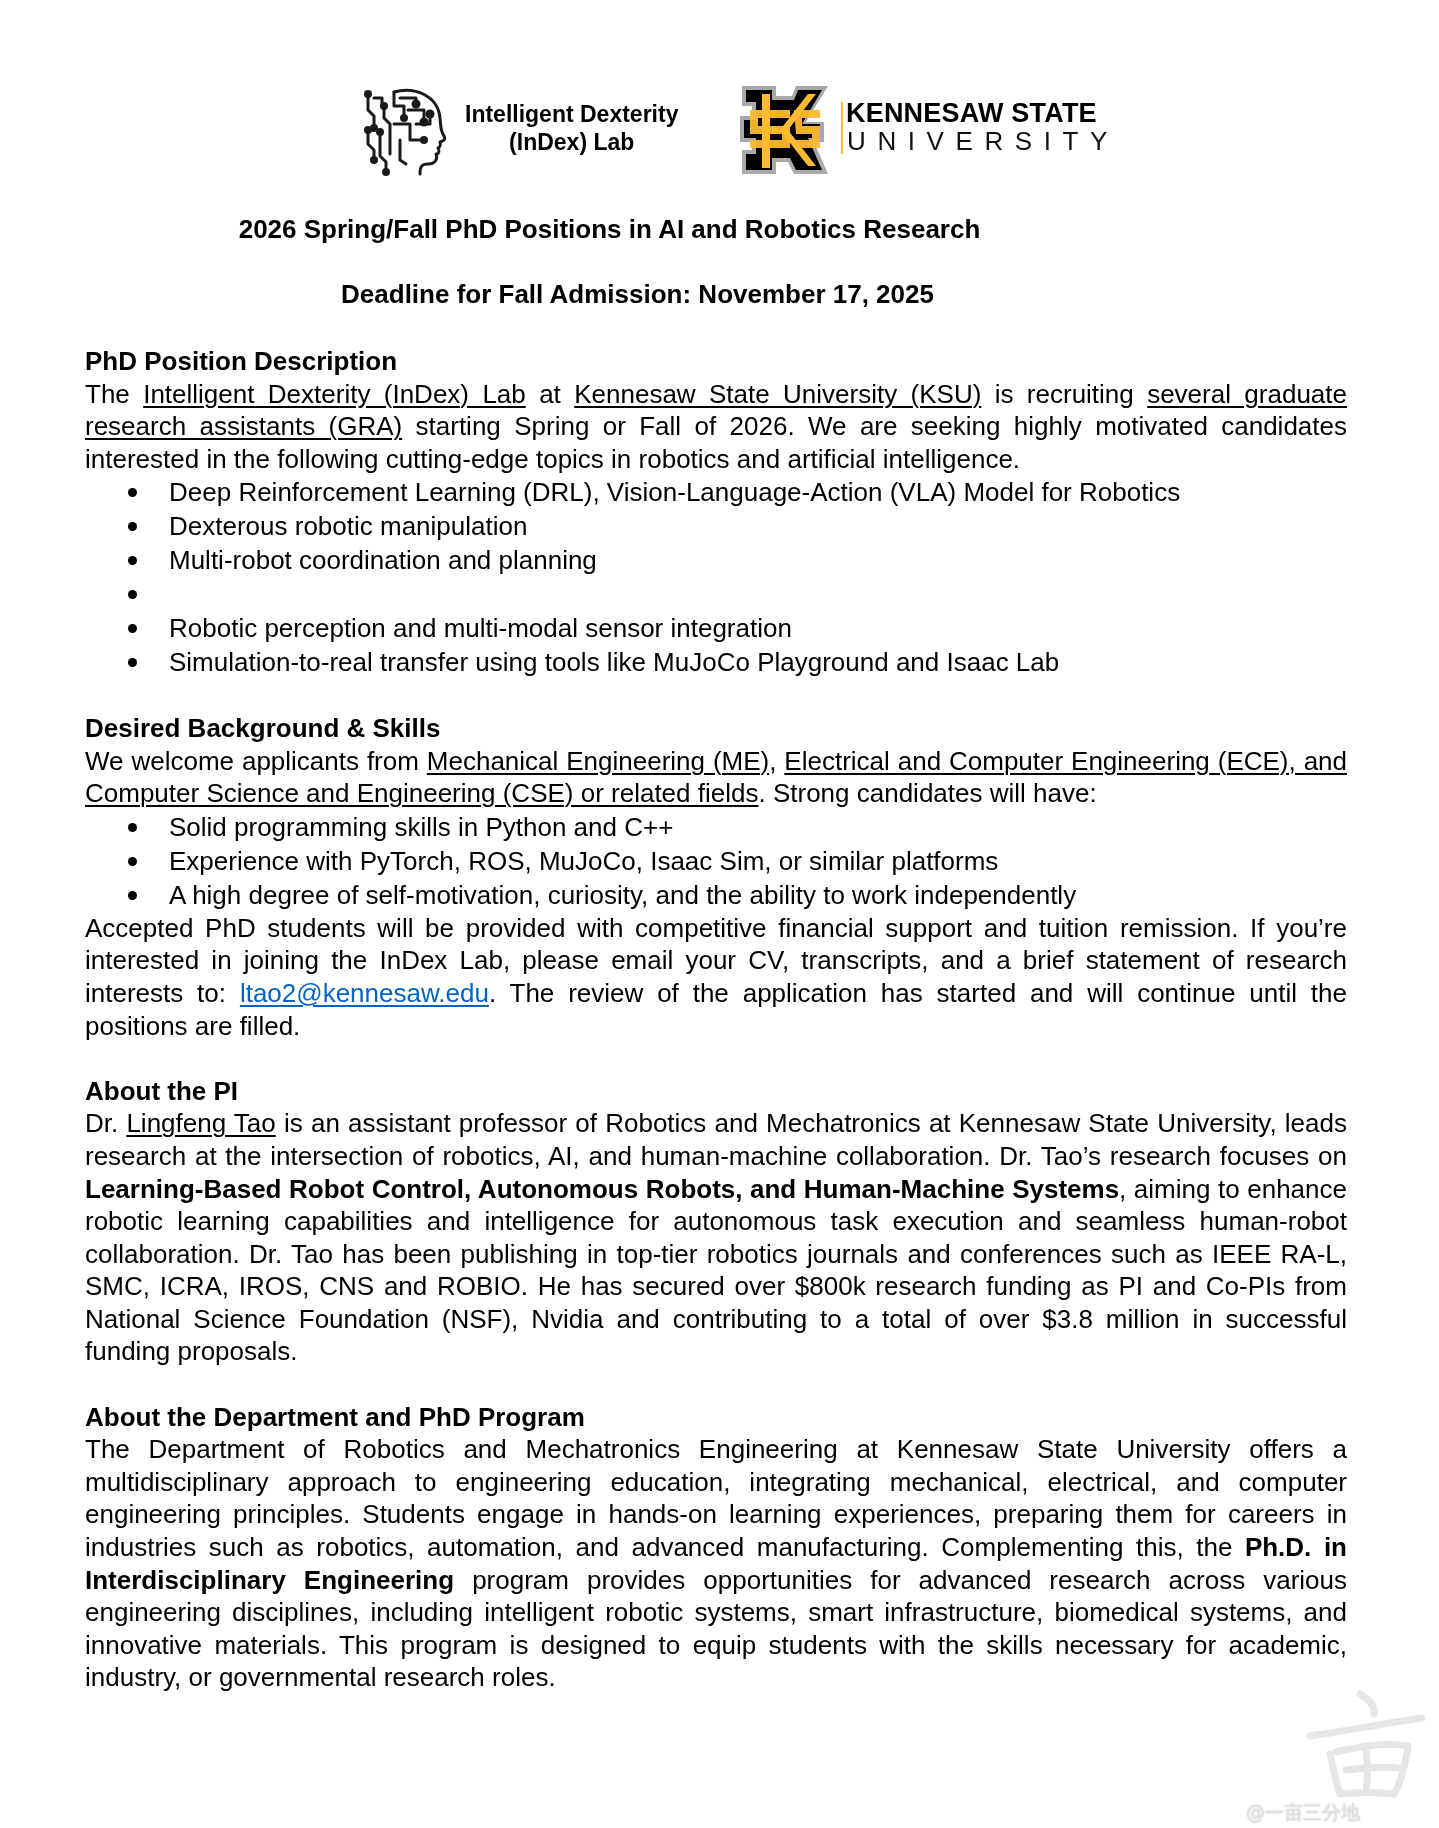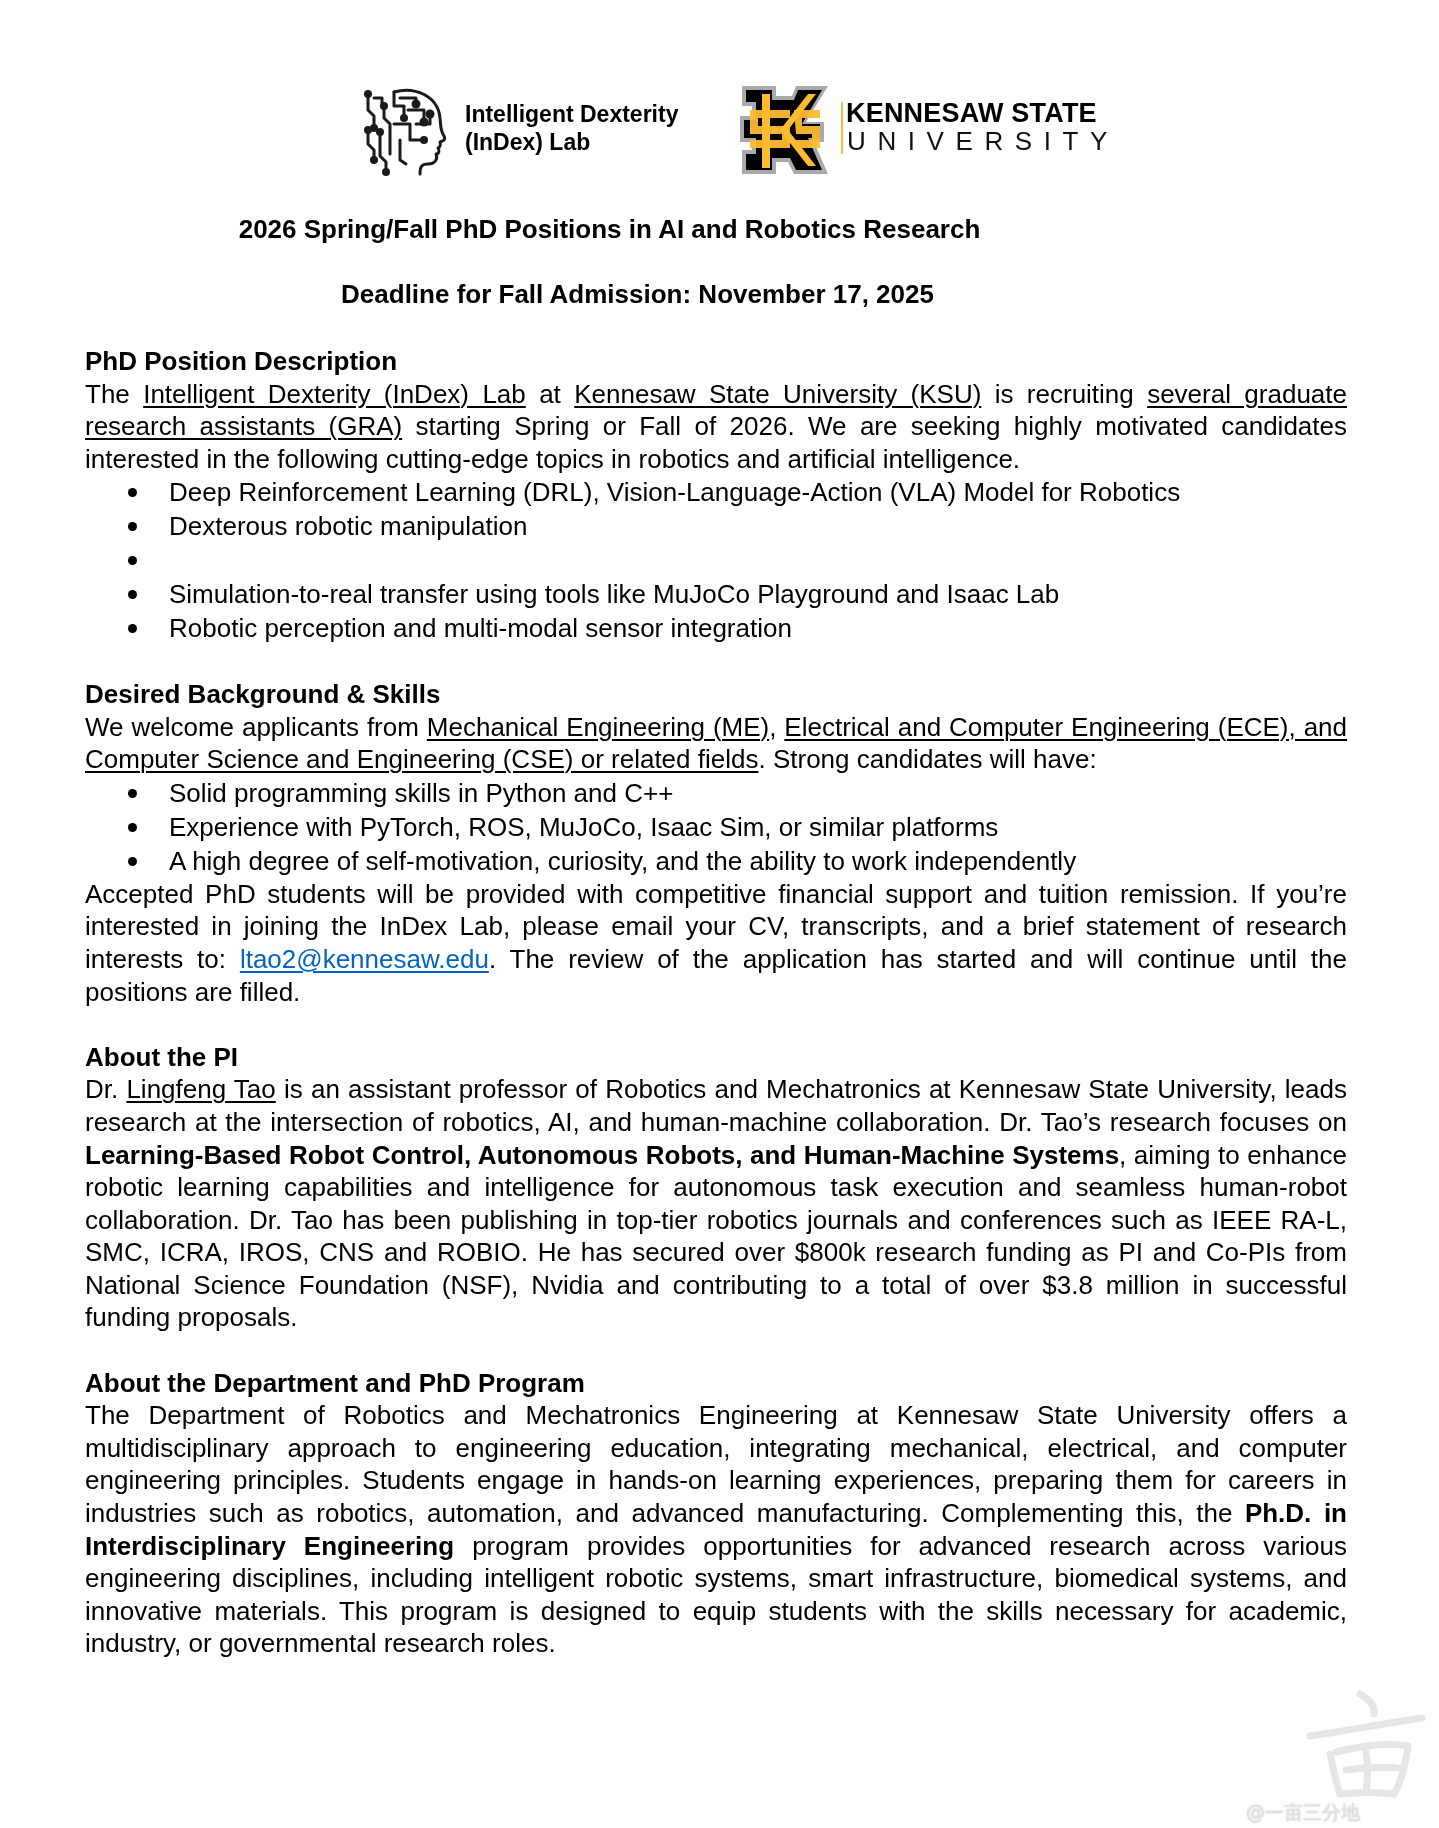--- a/index.html
+++ b/index.html
@@ -1,21 +1,21 @@
 <!DOCTYPE html>
 <html><head>
 <meta charset="utf-8">
 <style>
   html, body { margin: 0; padding: 0; background: #ffffff; }
   body { width: 1439px; height: 1828px; position: relative; overflow: hidden;
          font-family: "Liberation Sans", "DejaVu Sans", sans-serif; color: #000; }
 
   
   .lab-logo { position: absolute; left: 360px; top: 84px; width: 90px; height: 92px; }
-  .lab-name { position: absolute; left: 465px; top: 100px; font-size: 23px; font-weight: bold; line-height: 28px; }
+  .lab-name { position: absolute; left: 465px; top: 100px; font-size: 23px; font-weight: bold; line-height: 28px; text-align: center; }
   .ksu-logo { position: absolute; left: 736px; top: 82px; width: 96px; height: 96px; }
   .ksu-divider { position: absolute; left: 841px; top: 102px; width: 2px; height: 52px; background: #FDBB30; }
   .ksu-name-1 { position: absolute; left: 846px; top: 99px; font-size: 27px; font-weight: bold; letter-spacing: 0.2px; line-height: 28px; }
   .ksu-name-2 { position: absolute; left: 847px; top: 127px; font-size: 26px; font-weight: normal; letter-spacing: 11.6px; line-height: 28px; color: #111; }
 
   
   .title { position: absolute; left: 0; width: 1219px; text-align: center; font-size: 26px; font-weight: bold; line-height: 30px; }
   .t1 { top: 214px; }
   .t2 { top: 279px; margin-left: 28px; }
 
@@ -99,23 +99,24 @@
 <div class="title t2">Deadline for Fall Admission: November 17, 2025</div>
 
 <div class="doc">
 
   <section>
     <h2>PhD Position Description</h2>
     <p><span>The </span><span class="u">Intelligent Dexterity (InDex) Lab</span><span> at </span><span class="u">Kennesaw State University (KSU)</span><span> is recruiting </span><span class="u">several graduate research assistants (GRA)</span><span> starting Spring or Fall of 2026. We are seeking highly motivated candidates interested in the following cutting-edge topics in robotics and artificial intelligence.</span></p>
     <ul>
       <li><span class="bullet"></span><span>Deep Reinforcement Learning (DRL), Vision-Language-Action (VLA) Model for Robotics</span></li>
       <li><span class="bullet"></span><span>Dexterous robotic manipulation</span></li>
+      <li><span class="bullet"></span><span>Multi-robot coordination and planning</span></li>
       <li><span class="bullet"></span></li>
+      <li><span class="bullet"></span><span>Robotic perception and multi-modal sensor integration</span></li>
       <li><span class="bullet"></span><span>Simulation-to-real transfer using tools like MuJoCo Playground and Isaac Lab</span></li>
-      <li><span class="bullet"></span><span>Robotic perception and multi-modal sensor integration</span></li>
     </ul>
   </section>
 
   <div class="gap"></div>
 
   <section>
     <h2>Desired Background &amp; Skills</h2>
     <p><span>We welcome applicants from </span><span class="u">Mechanical Engineering (ME)</span><span>, </span><span class="u">Electrical and Computer Engineering (ECE), and Computer Science and Engineering (CSE) or related fields</span><span>. Strong candidates will have:</span></p>
     <ul>
       <li><span class="bullet"></span><span>Solid programming skills in Python and C++</span></li>

